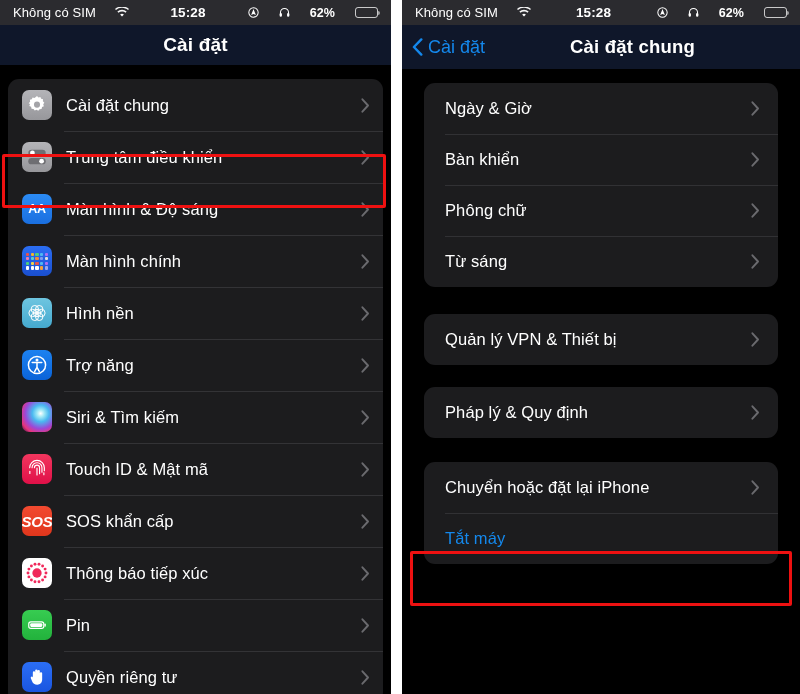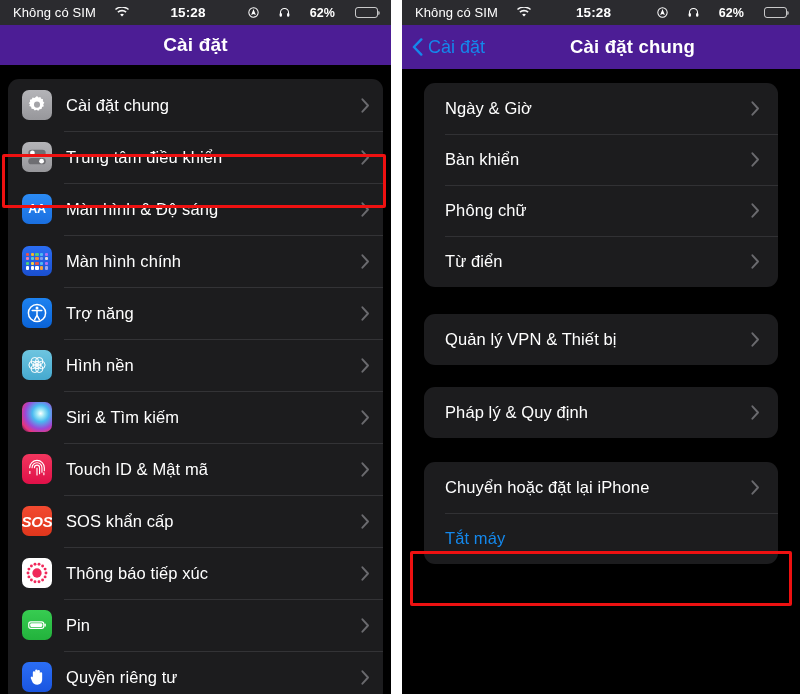--- a/index.html
+++ b/index.html
@@ -50,21 +50,21 @@
   }
   .batt::after {
     content: ""; position: absolute; right: -3.4px; top: 3px;
     width: 2px; height: 4.4px; border-radius: 0 2px 2px 0;
     background: rgba(255,255,255,.55);
   }
   .batt-fill { height: 100%; width: 62%; background: #ffffff; border-radius: 1.5px; }
 
   
   .navbar {
-    height: 40px; background: #4c1d95; position: relative;
+    height: 40px; background: #0f172a; position: relative;
     display: flex; align-items: center;
   }
   .nav-title {
     position: absolute; left: 0; right: 0; text-align: center;
     color: #ffffff; font-size: 19px; font-weight: 700; letter-spacing: .2px;
   }
   .navbar-right { height: 44px; }
   .navbar-right .nav-title { text-align: left; left: 168px; right: auto; font-size: 18.5px; }
   .nav-back {
     display: flex; align-items: center; gap: 5px;
@@ -259,47 +259,47 @@
               </div>
             </span>
             <span class="label">Màn hình chính</span>
             <span class="chev">
               <svg width="9" height="15" viewBox="0 0 9 15">
                 <path d="M1.4 1.3 7 7.5l-5.6 6.2" fill="none" stroke="#6a6a6e" stroke-width="1.9" stroke-linecap="round" stroke-linejoin="round"></path>
               </svg>
             </span>
           </div>
           <div class="row">
-            <span class="ico ico-acc">
-              <svg width="24" height="24" viewBox="0 0 24 24">
-                <circle cx="12" cy="12" r="8.6" fill="none" stroke="#fff" stroke-width="1.5"></circle>
-                <circle cx="12" cy="6.9" r="1.5" fill="#fff"></circle>
-                <path d="M7.2 9.6h9.6M12 9.9v4.4M12 14.3l-2.4 4.3M12 14.3l2.4 4.3" stroke="#fff" stroke-width="1.5" stroke-linecap="round" fill="none"></path>
-              </svg>
-            </span>
-            <span class="label">Trợ năng</span>
-            <span class="chev">
-              <svg width="9" height="15" viewBox="0 0 9 15">
-                <path d="M1.4 1.3 7 7.5l-5.6 6.2" fill="none" stroke="#6a6a6e" stroke-width="1.9" stroke-linecap="round" stroke-linejoin="round"></path>
-              </svg>
-            </span>
-          </div>
-          <div class="row">
             <span class="ico ico-wall">
               <svg width="24" height="24" viewBox="0 0 24 24">
                 <circle cx="16.40" cy="12.00" r="3.7" fill="none" stroke="#fff" stroke-width="1"></circle>
                 <circle cx="14.20" cy="15.81" r="3.7" fill="none" stroke="#fff" stroke-width="1"></circle>
                 <circle cx="9.80" cy="15.81" r="3.7" fill="none" stroke="#fff" stroke-width="1"></circle>
                 <circle cx="7.60" cy="12.00" r="3.7" fill="none" stroke="#fff" stroke-width="1"></circle>
                 <circle cx="9.80" cy="8.19" r="3.7" fill="none" stroke="#fff" stroke-width="1"></circle>
                 <circle cx="14.20" cy="8.19" r="3.7" fill="none" stroke="#fff" stroke-width="1"></circle>
                 <circle cx="12" cy="12" r="3.7" fill="none" stroke="#fff" stroke-width="1"></circle>
               </svg>
             </span>
             <span class="label">Hình nền</span>
+            <span class="chev">
+              <svg width="9" height="15" viewBox="0 0 9 15">
+                <path d="M1.4 1.3 7 7.5l-5.6 6.2" fill="none" stroke="#6a6a6e" stroke-width="1.9" stroke-linecap="round" stroke-linejoin="round"></path>
+              </svg>
+            </span>
+          </div>
+          <div class="row">
+            <span class="ico ico-acc">
+              <svg width="24" height="24" viewBox="0 0 24 24">
+                <circle cx="12" cy="12" r="8.6" fill="none" stroke="#fff" stroke-width="1.5"></circle>
+                <circle cx="12" cy="6.9" r="1.5" fill="#fff"></circle>
+                <path d="M7.2 9.6h9.6M12 9.9v4.4M12 14.3l-2.4 4.3M12 14.3l2.4 4.3" stroke="#fff" stroke-width="1.5" stroke-linecap="round" fill="none"></path>
+              </svg>
+            </span>
+            <span class="label">Trợ năng</span>
             <span class="chev">
               <svg width="9" height="15" viewBox="0 0 9 15">
                 <path d="M1.4 1.3 7 7.5l-5.6 6.2" fill="none" stroke="#6a6a6e" stroke-width="1.9" stroke-linecap="round" stroke-linejoin="round"></path>
               </svg>
             </span>
           </div>
           <div class="row">
             <span class="ico ico-siri"></span>
             <span class="label">Siri &amp; Tìm kiếm</span>
             <span class="chev">
@@ -467,21 +467,21 @@
           </div>
           <div class="row r">
             <span class="label">Phông chữ</span>
             <span class="chev">
               <svg width="9" height="15" viewBox="0 0 9 15">
                 <path d="M1.4 1.3 7 7.5l-5.6 6.2" fill="none" stroke="#6a6a6e" stroke-width="1.9" stroke-linecap="round" stroke-linejoin="round"></path>
               </svg>
             </span>
           </div>
           <div class="row r">
-            <span class="label">Từ điển</span>
+            <span class="label">Từ sáng</span>
             <span class="chev">
               <svg width="9" height="15" viewBox="0 0 9 15">
                 <path d="M1.4 1.3 7 7.5l-5.6 6.2" fill="none" stroke="#6a6a6e" stroke-width="1.9" stroke-linecap="round" stroke-linejoin="round"></path>
               </svg>
             </span>
           </div>
         </div>
         <div class="spacer-27"></div>
         <div class="card r">
           <div class="row r">

